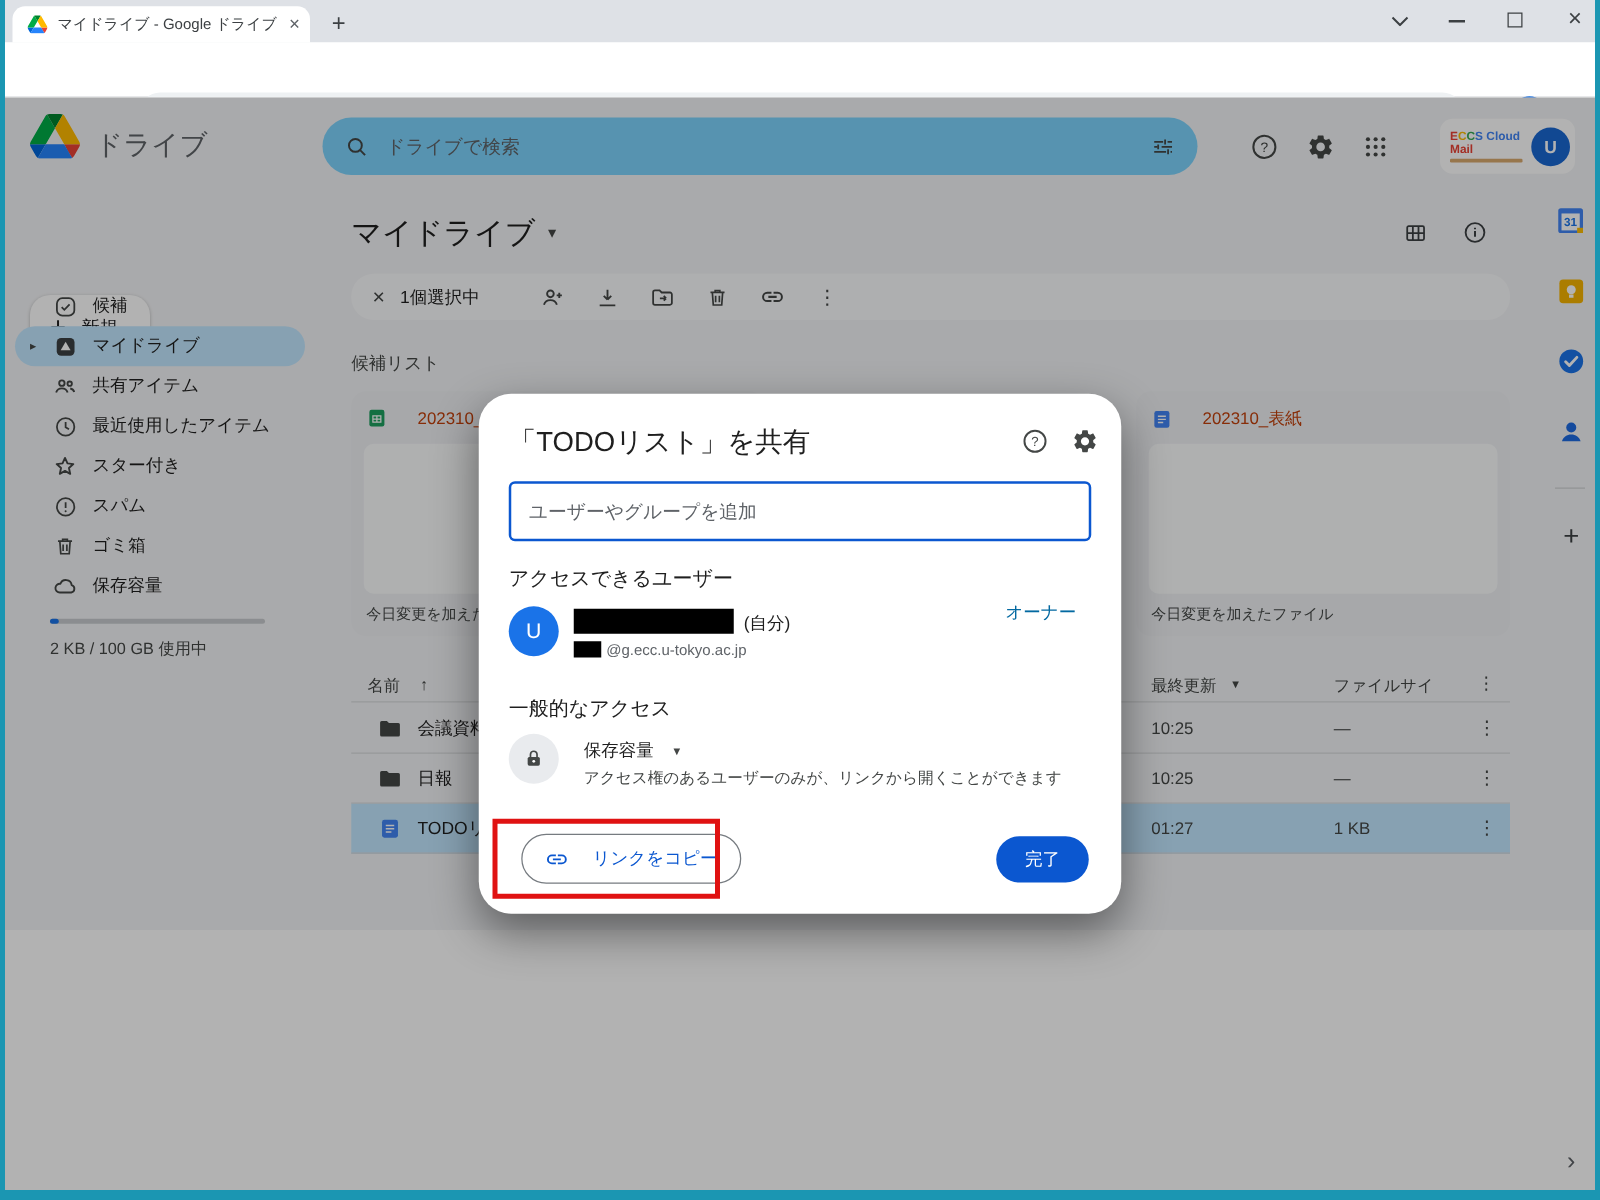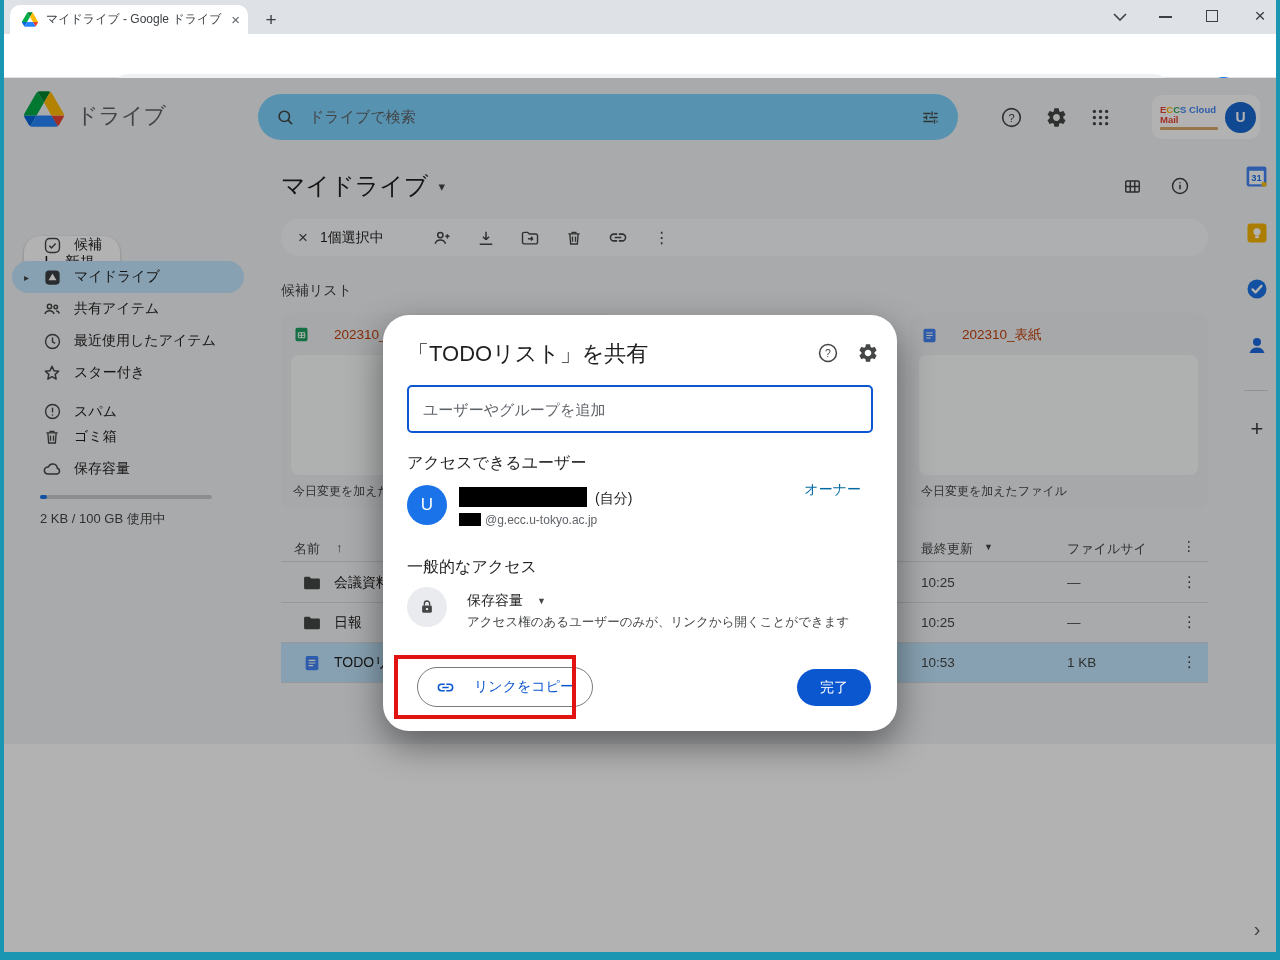--- a/index.html
+++ b/index.html
@@ -277,21 +277,21 @@
   </div>
   <div class="abs nav-item" style="top:279px;">
     <span class="nav-exp"></span>
     <span class="ic nav-ico">
       <svg width="20" height="20" viewBox="0 0 24 24" fill="none" stroke="#444746" stroke-width="1.8">
           <path d="m12 4 2.4 5.3 5.6.6-4.2 3.8 1.2 5.6L12 16.4l-5 2.9 1.2-5.6L4 9.9l5.6-.6z" stroke-linejoin="round"></path>
         </svg>
     </span>
     <span class="nav-label">スター付き</span>
   </div>
-  <div class="abs nav-item" style="top:311px;align-items:flex-end;">
+  <div class="abs nav-item" style="top:311px;">
     <span class="nav-exp"></span>
     <span class="ic nav-ico">
       <svg width="19" height="19" viewBox="0 0 24 24" fill="none" stroke="#444746" stroke-width="1.8">
           <circle cx="12" cy="12" r="8.8"></circle>
           <path d="M12 7.2v6"></path>
           <circle cx="12" cy="16.4" r="1" fill="#444746" stroke="none"></circle>
         </svg>
     </span>
     <span class="nav-label">スパム</span>
   </div>
@@ -431,21 +431,21 @@
     <span class="cell-more">⋮</span>
   </div>
   <div class="abs lrow sel" style="top:565px;">
     <span class="ic row-ico">
       <svg width="18" height="18" viewBox="0 0 24 24">
           <rect x="3.5" y="2.5" width="17" height="19" rx="2.5" fill="#4285f4"></rect>
           <path d="M7.5 8.5h9M7.5 12h9M7.5 15.5h6" stroke="#fff" stroke-width="1.6" fill="none"></path>
         </svg>
     </span>
     <span class="cell-name">TODOリスト</span>
-    <span class="cell-mod">10:53</span>
+    <span class="cell-mod">01:27</span>
     <span class="cell-size">1 KB</span>
     <span class="cell-more">⋮</span>
   </div>
 
   <span class="abs ic rail-ic" style="top:86px;">
     <svg width="25" height="25" viewBox="0 0 24 24">
         <rect x="2.5" y="2.5" width="19" height="19" rx="2" fill="#4285f4"></rect>
         <rect x="5" y="6.5" width="14" height="13" fill="#fff"></rect>
         <rect x="17" y="17.5" width="4.5" height="4" fill="#fbbc04"></rect>
         <text x="12" y="16.5" text-anchor="middle" font-size="9" font-weight="bold" fill="#1a73e8" font-family="Liberation Sans,sans-serif">31</text>

